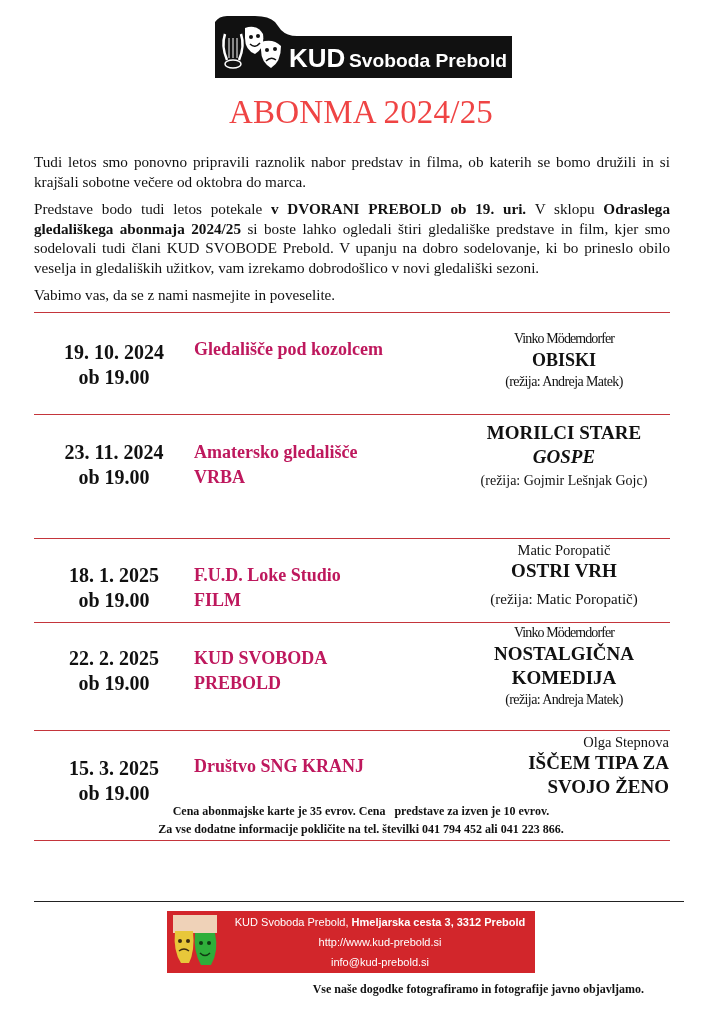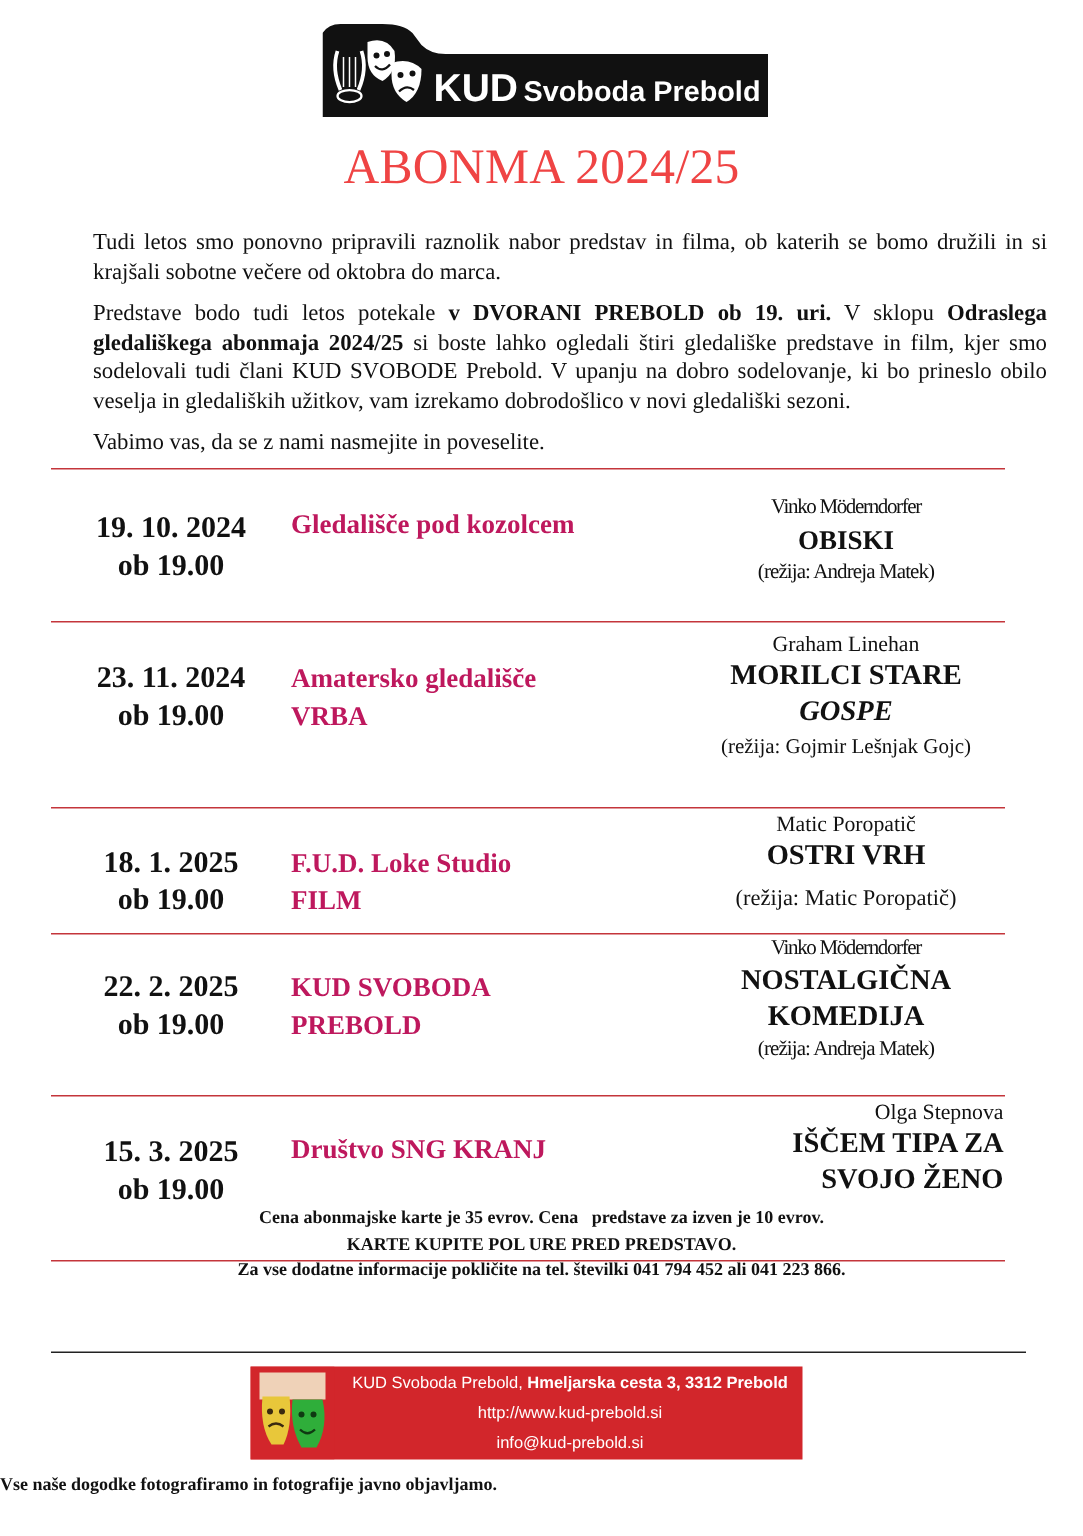--- a/index.html
+++ b/index.html
@@ -5,21 +5,21 @@
     html, body { margin: 0; padding: 0; background: #ffffff; }
     body { width: 722px; height: 1024px; position: relative; overflow: hidden;
            font-family: "Liberation Serif", serif; color: #111; }
 
     .logo { position: absolute; left: 199px; top: 16px; width: 297px; height: 62px; margin-left: 16px; }
     .logo svg { display: block; }
 
     .title { position: absolute; left: 0; width: 722px; top: 94px; text-align: center;
              font-family: "Liberation Serif", serif; font-size: 33px; color: #ef4444; letter-spacing: 0.2px; }
 
-    .intro { position: absolute; left: 34px; width: 636px; top: 152px; font-size: 15.2px; line-height: 19.5px; margin-left: 28px; }
+    .intro { position: absolute; left: 34px; width: 636px; top: 152px; font-size: 15.2px; line-height: 19.5px; }
     .intro p { margin: 0 0 8px 0; text-align: justify; }
     .intro p.last { margin-top: 6px; }
 
     .rule { position: absolute; height: 1px; background: #c4353b; }
 
     .row { position: absolute; left: 34px; width: 636px; }
     .date { position: absolute; left: 0; width: 160px; text-align: center; font-weight: bold; font-size: 20px; line-height: 25px; }
     .venue { position: absolute; left: 160px; width: 270px; text-align: left; font-weight: bold; font-size: 18px; line-height: 25px; color: #be185d; }
     .play { position: absolute; left: 425px; width: 210px; text-align: center; }
     .author { font-size: 14.5px; line-height: 18px; }
@@ -29,21 +29,21 @@
     .dir.cond { letter-spacing: -0.6px; }
 
     .footer-notes { position: absolute; left: 0; width: 722px; top: 803px; text-align: center; font-weight: bold; font-size: 12px; line-height: 17.5px; }
     .footer-notes div { white-space: pre; }
 
     .contact-box { position: absolute; left: 167px; top: 911px; width: 368px; height: 62px; background: #d2262b; }
     .contact-logo { position: absolute; left: 167px; top: 911px; width: 56px; height: 62px; }
     .contact-text { position: absolute; left: 225px; top: 912px; width: 310px; color: #fff; font-family: "Liberation Sans", sans-serif; font-size: 11px; line-height: 20px; text-align: center; }
     .contact-text b { font-weight: bold; }
 
-    .bottom-note { position: absolute; left: 0; width: 644px; top: 982px; text-align: left; font-weight: bold; font-size: 12px; }
+    .bottom-note { position: absolute; left: 0; width: 644px; top: 982px; text-align: right; font-weight: bold; font-size: 12px; }
   </style>
 </head>
 <body>
 
 <div class="logo">
   <svg width="297" height="62" viewBox="0 0 297 62">
     <path d="M0 6 Q4 0 12 0 L40 0 Q54 0 60 6 L66 14 Q72 20 82 20 L297 20 L297 62 L0 62 Z" fill="#111"></path>
     <g>
       <path d="M10 18 Q6 30 12 44 M26 18 Q30 30 24 44" stroke="#fff" stroke-width="2.5" fill="none"></path>
       <line x1="14" y1="22" x2="14" y2="42" stroke="#fff" stroke-width="1"></line>
@@ -98,21 +98,20 @@
 <div class="row" style="top:421px;">
   <div class="date" style="top:19px;">
     <div>23. 11. 2024</div>
     <div>ob 19.00</div>
   </div>
   <div class="venue" style="top:19px;">
     <div>Amatersko gledališče</div>
     <div>VRBA</div>
   </div>
   <div class="play" style="top:0;">
-    <div class="author">Graham Linehan</div>
     <div class="ptitle" style="font-size:19px;">MORILCI STARE</div>
     <div class="ptitle" style="font-size:19px;font-style:italic;">GOSPE</div>
     <div class="dir" style="margin-top:2px;">(režija: Gojmir Lešnjak Gojc)</div>
   </div>
 </div>
 
 <div class="row" style="top:541px;">
   <div class="date" style="top:22px;">
     <div>18. 1. 2025</div>
     <div>ob 19.00</div>
@@ -155,21 +154,20 @@
   </div>
   <div class="play" style="top:0;text-align:right;">
     <div class="author">Olga Stepnova</div>
     <div class="ptitle" style="font-size:19px;">IŠČEM TIPA ZA</div>
     <div class="ptitle" style="font-size:19px;">SVOJO ŽENO</div>
   </div>
 </div>
 
 <div class="footer-notes">
   <div>Cena abonmajske karte je 35 evrov. Cena   predstave za izven je 10 evrov.</div>
-  <div>KARTE KUPITE POL URE PRED PREDSTAVO.</div>
   <div>Za vse dodatne informacije pokličite na tel. številki 041 794 452 ali 041 223 866.</div>
 </div>
 
 <div class="contact-box"></div>
 <div class="contact-logo">
   <svg width="56" height="62" viewBox="0 0 56 62">
     <rect x="0" y="0" width="56" height="62" fill="#d2262b"></rect>
     <path d="M6 4 L50 4 L50 22 L6 22 Z" fill="#f2e6c8" opacity="0.9"></path>
     <path d="M8 20 Q6 40 14 52 L22 52 Q28 40 26 20 Z" fill="#e8c73a"></path>
     <circle cx="13" cy="30" r="2" fill="#3a2a10"></circle>

